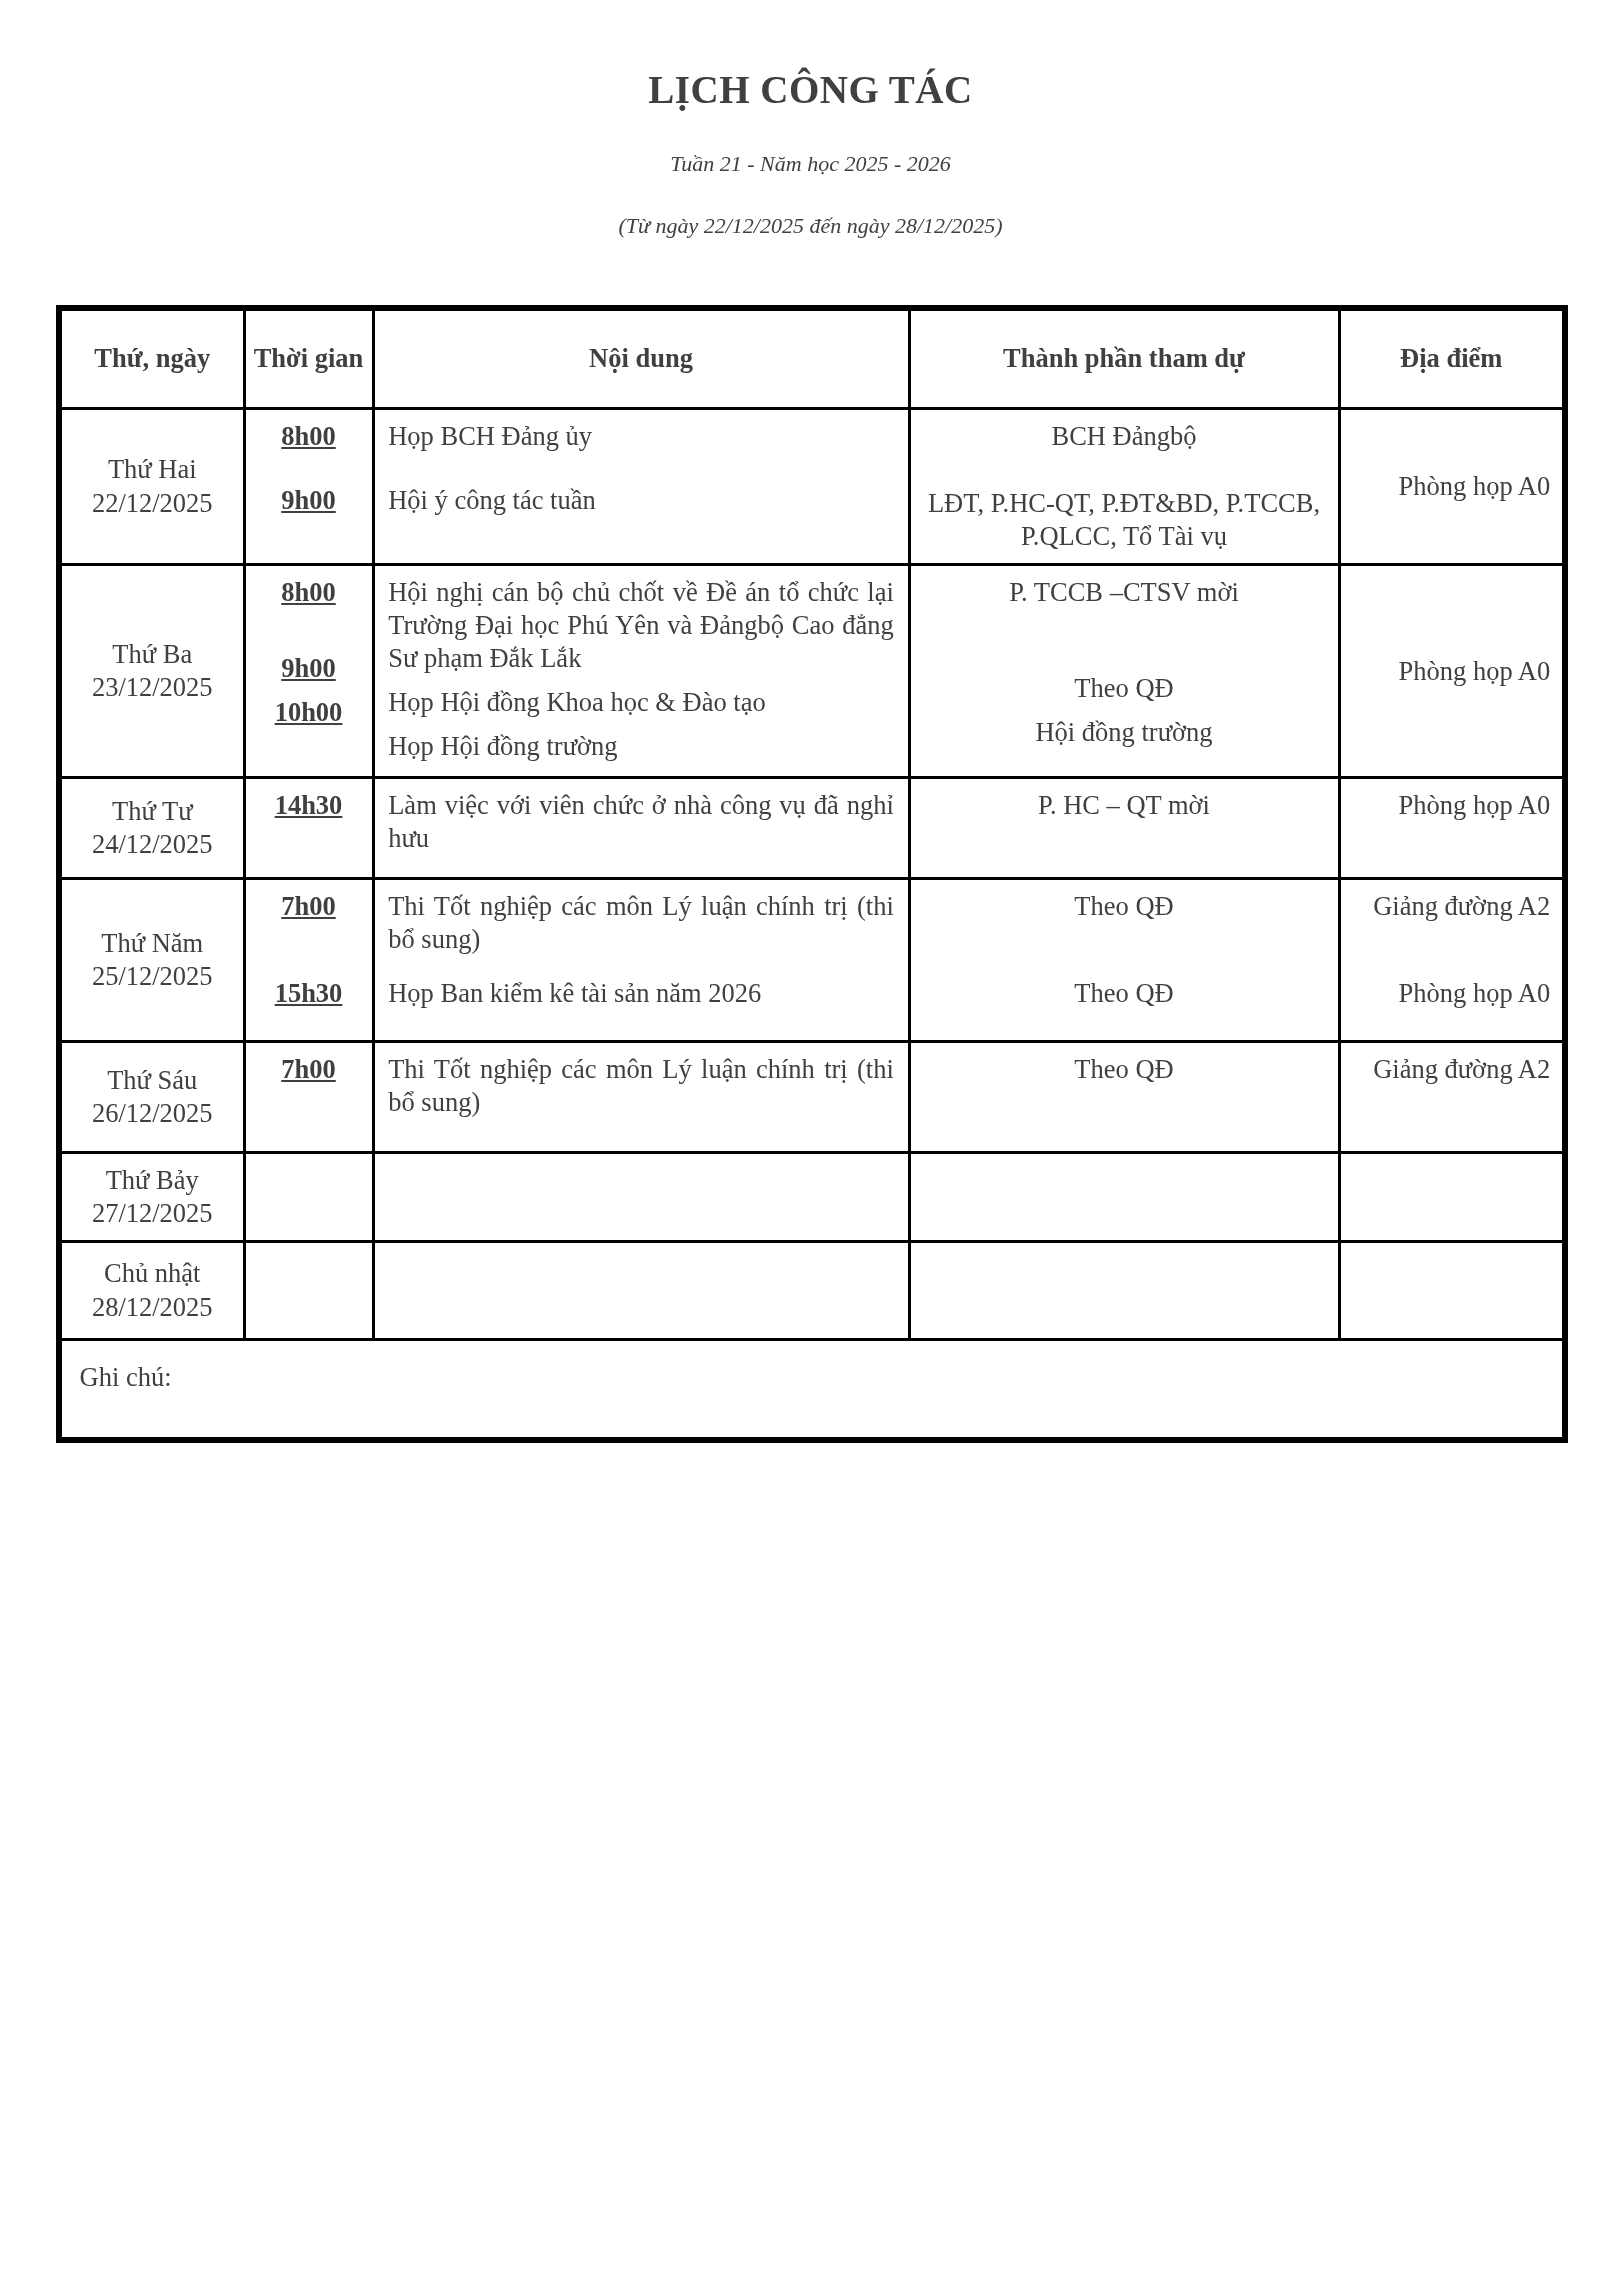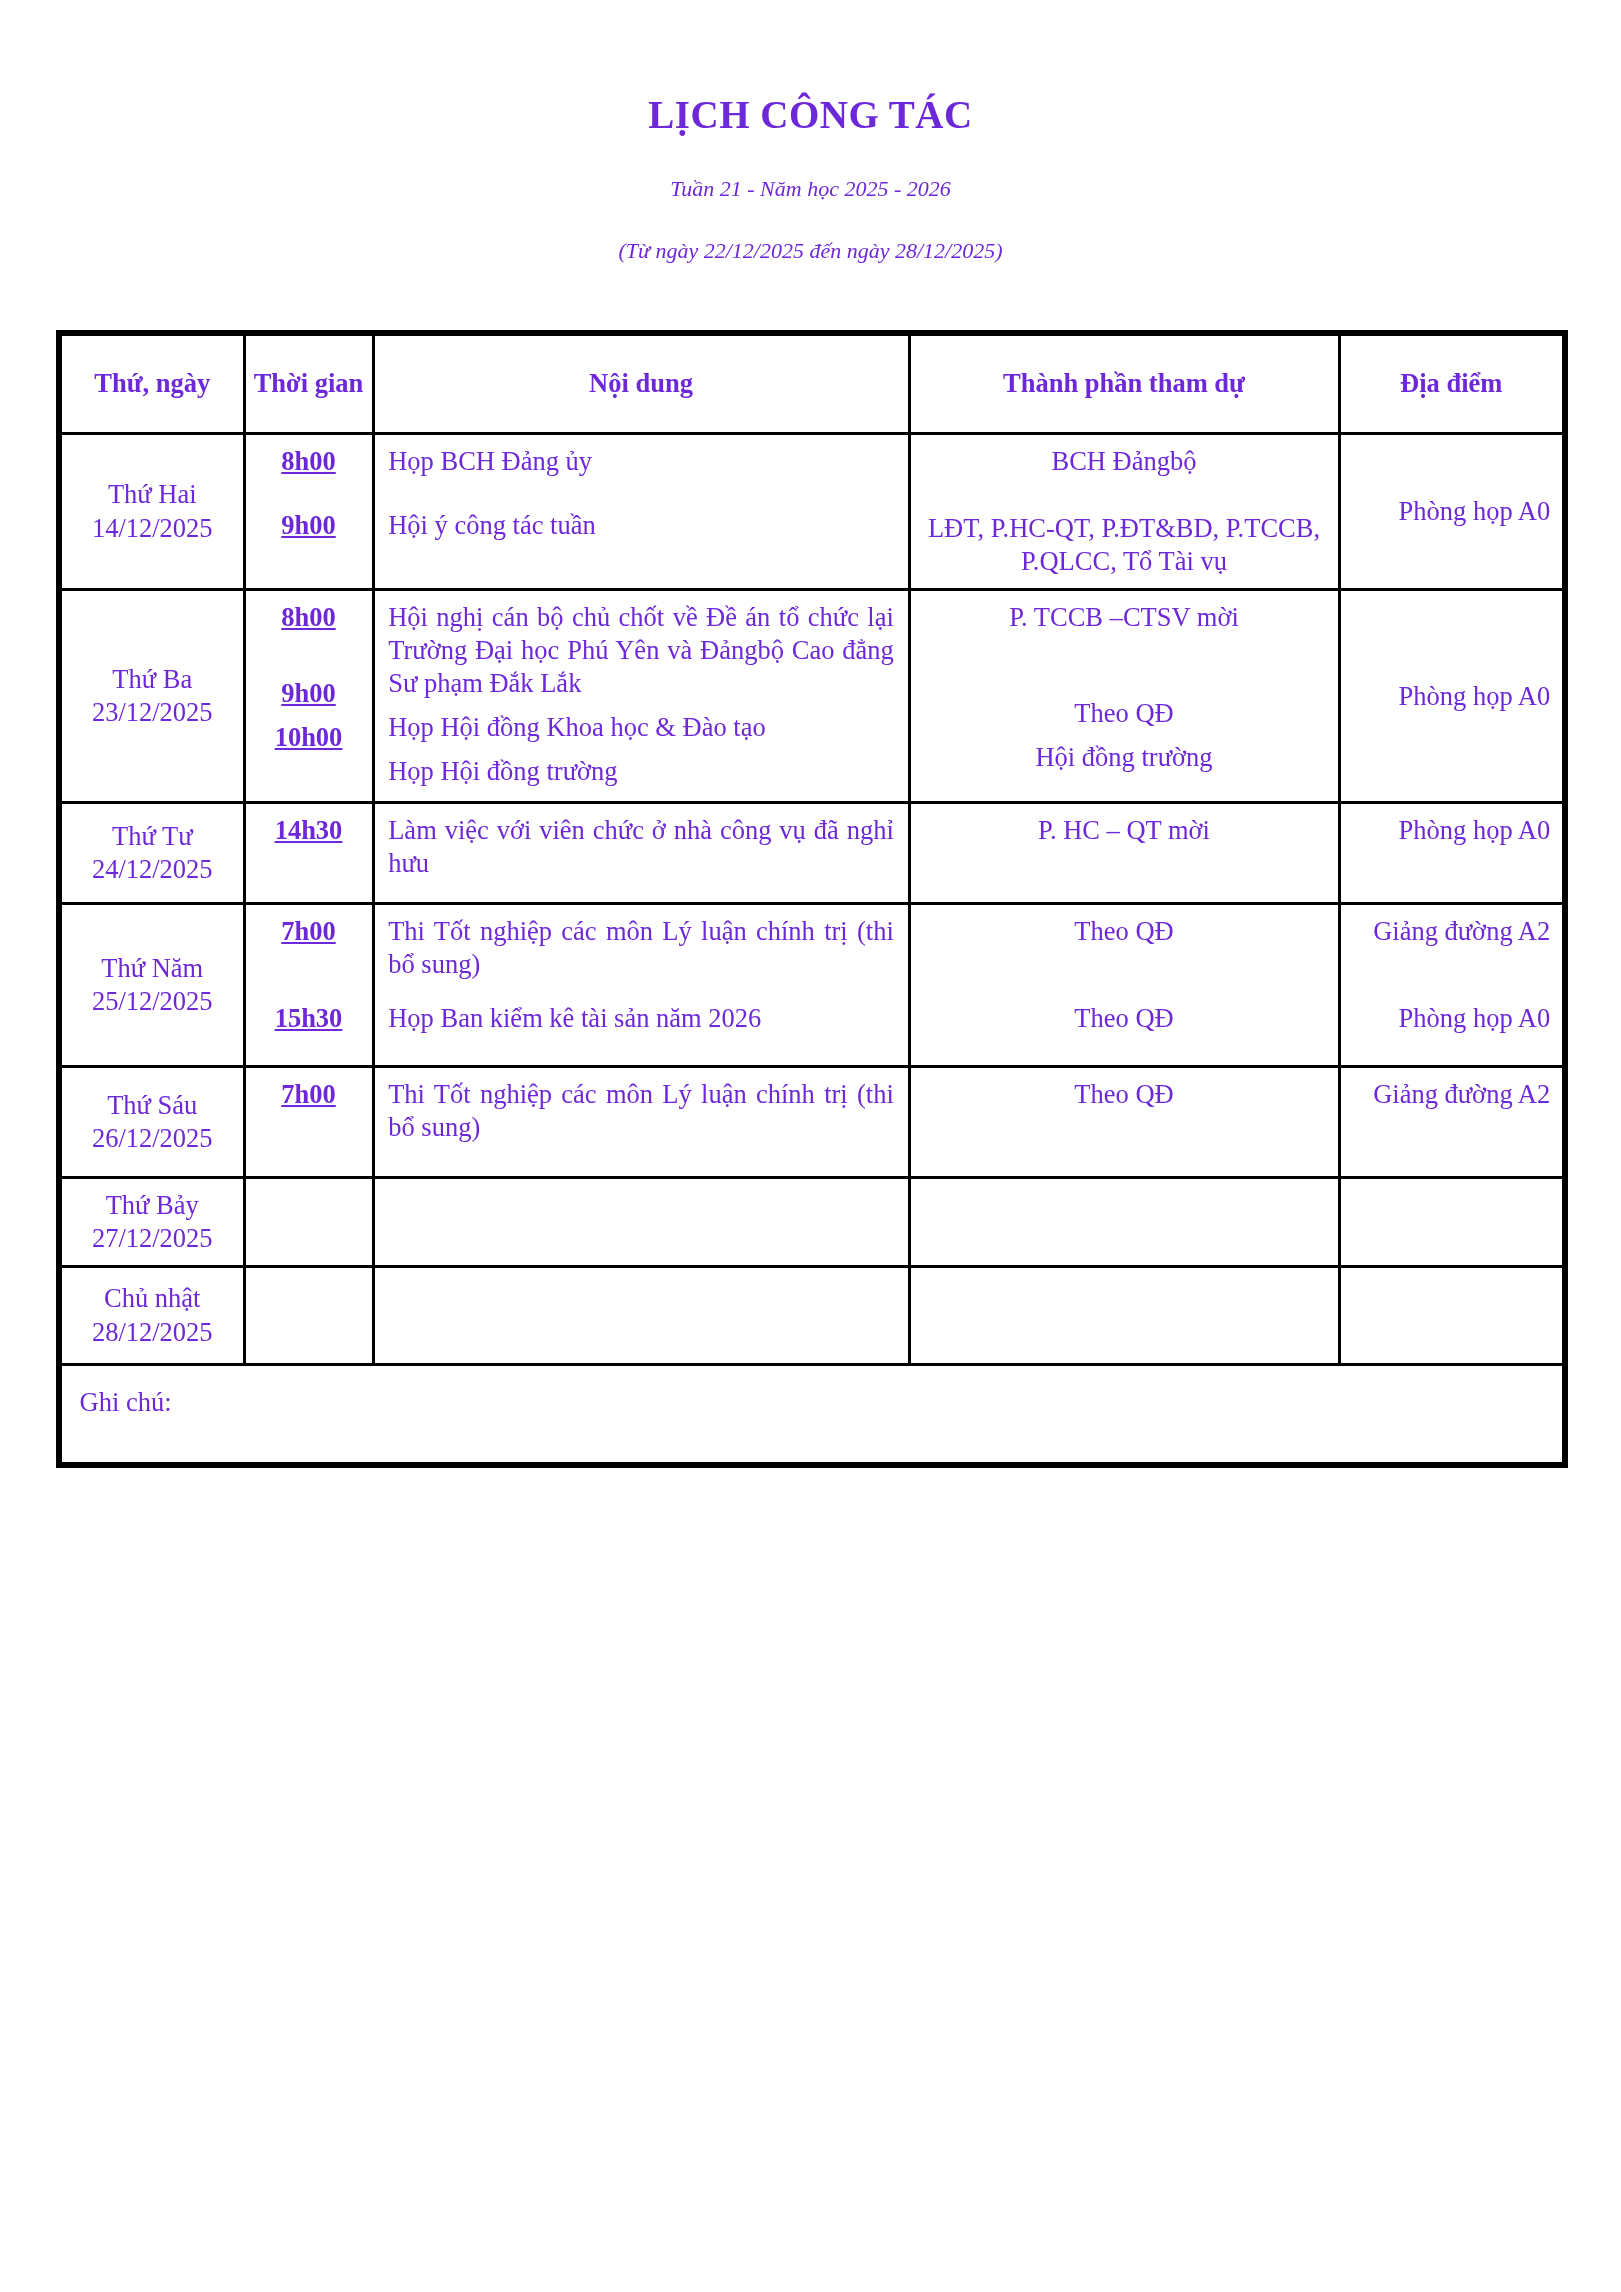--- a/index.html
+++ b/index.html
@@ -1,19 +1,19 @@
 <!DOCTYPE html>
 <html><head>
 <meta charset="utf-8">
 <style>
   html,body{margin:0;padding:0;background:#ffffff;}
   .page{
-    width:1621px;height:2293px;background:#ffffff;color:#6d28d9;
+    width:1621px;height:2293px;background:#ffffff;color:#404040;
     font-family:"Liberation Serif","DejaVu Serif",serif;
-    padding-top:91px;box-sizing:border-box;
+    padding-top:66px;box-sizing:border-box;
   }
   .title-block{text-align:center;}
   .doc-title{
     margin:0;font-size:39px;font-weight:bold;line-height:47px;
     letter-spacing:0.5px;
   }
   .doc-sub{font-size:22px;font-style:italic;line-height:44px;}
   .sub-week{margin-top:29px;}
   .sub-range{margin-top:17.6px;}
 
@@ -83,21 +83,21 @@
       <th>Thứ, ngày</th>
       <th>Thời gian</th>
       <th>Nội dung</th>
       <th>Thành phần tham dự</th>
       <th>Địa điểm</th>
     </tr>
 
     <tr class="rh-mon">
       <td class="c-day">
         <div>Thứ Hai</div>
-        <div>14/12/2025</div>
+        <div>22/12/2025</div>
       </td>
       <td class="c-time pt20">
         <div>8h00</div>
         <div class="mt32">9h00</div>
       </td>
       <td class="c-content pt20">
         <div>Họp BCH Đảng ủy</div>
         <div class="mt32">Hội ý công tác tuần</div>
       </td>
       <td class="c-part pt20">

